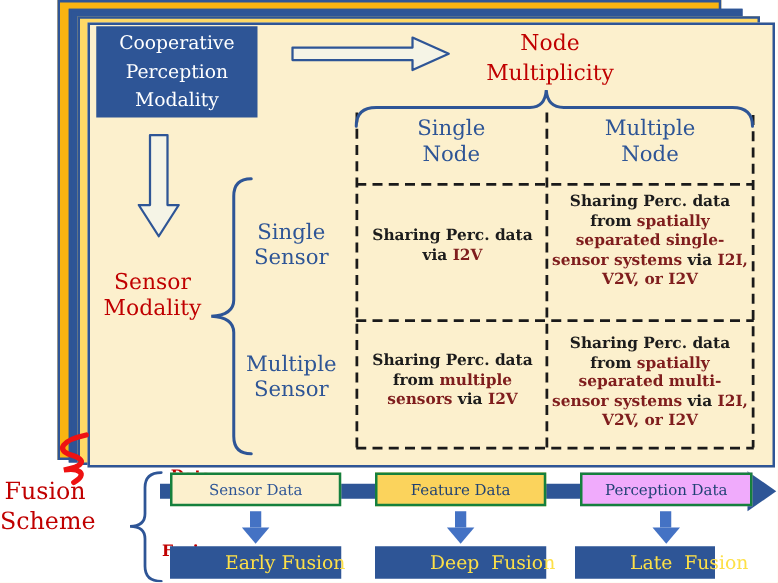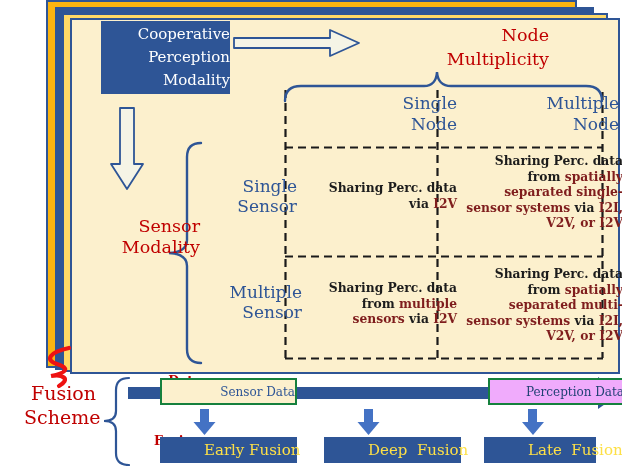--- a/index.html
+++ b/index.html
@@ -5,21 +5,21 @@
   html,body{margin:0;padding:0;background:#ffffff;}
   .canvas{position:relative;width:622px;height:466px;background:#ffffff;overflow:hidden;
           font-family:"DejaVu Serif", serif;}
   
   .card{position:absolute;box-sizing:border-box;border:2px solid #2E5596;z-index:0;}
   .l1{left:46px;top:0;width:531px;height:368px;background:#FAB411;}
   .l2{left:55px;top:7px;width:539px;height:363px;background:#2E5596;}
   .l3{left:62px;top:13px;width:546px;height:359px;background:#FFD966;}
   .front{left:70px;top:18px;width:550px;height:356px;background:#FCF0CD;}
   svg.lines{position:absolute;left:0;top:0;z-index:1;}
-  .txt{position:absolute;box-sizing:border-box;z-index:2;text-align:right;margin-left:24px;}
+  .txt{position:absolute;box-sizing:border-box;z-index:2;text-align:center;}
   .coop-box{left:77px;top:21px;width:129px;height:73px;background:#2E5596;color:#ffffff;
             font-size:15px;line-height:23px;padding-top:2px;}
   .title-nm{left:355px;top:23px;width:170px;color:#C00000;font-size:17.5px;line-height:24px;}
   .title-sm{left:68px;top:216px;width:108px;color:#C00000;font-size:17.5px;line-height:21px;}
   .col-h{color:#2E5596;font-size:17px;line-height:21px;}
   .c1{left:289px;top:93px;width:144px;}
   .c2{left:445px;top:93px;width:150px;}
   .row-h{color:#2E5596;font-size:17px;line-height:20px;}
   .r1{left:193px;top:176px;width:80px;}
   .r2{left:188px;top:282px;width:90px;}
@@ -154,19 +154,20 @@
   <div class="txt flow-lab">
       <div>Data</div>
       <div>Flow</div>
     </div>
   <div class="txt type-lab">
       <div>Fusion</div>
       <div>Type</div>
     </div>
 
   <div class="txt fbox fb1">Sensor Data</div>
+  <div class="txt fbox fb2">Feature Data</div>
   <div class="txt fbox fb3">Perception Data</div>
 
   <div class="txt tbox tb1">Early Fusion</div>
   <div class="txt tbox tb2">Deep  Fusion</div>
   <div class="txt tbox tb3">Late  Fusion</div>
 
 </div>
 
 </body></html>

